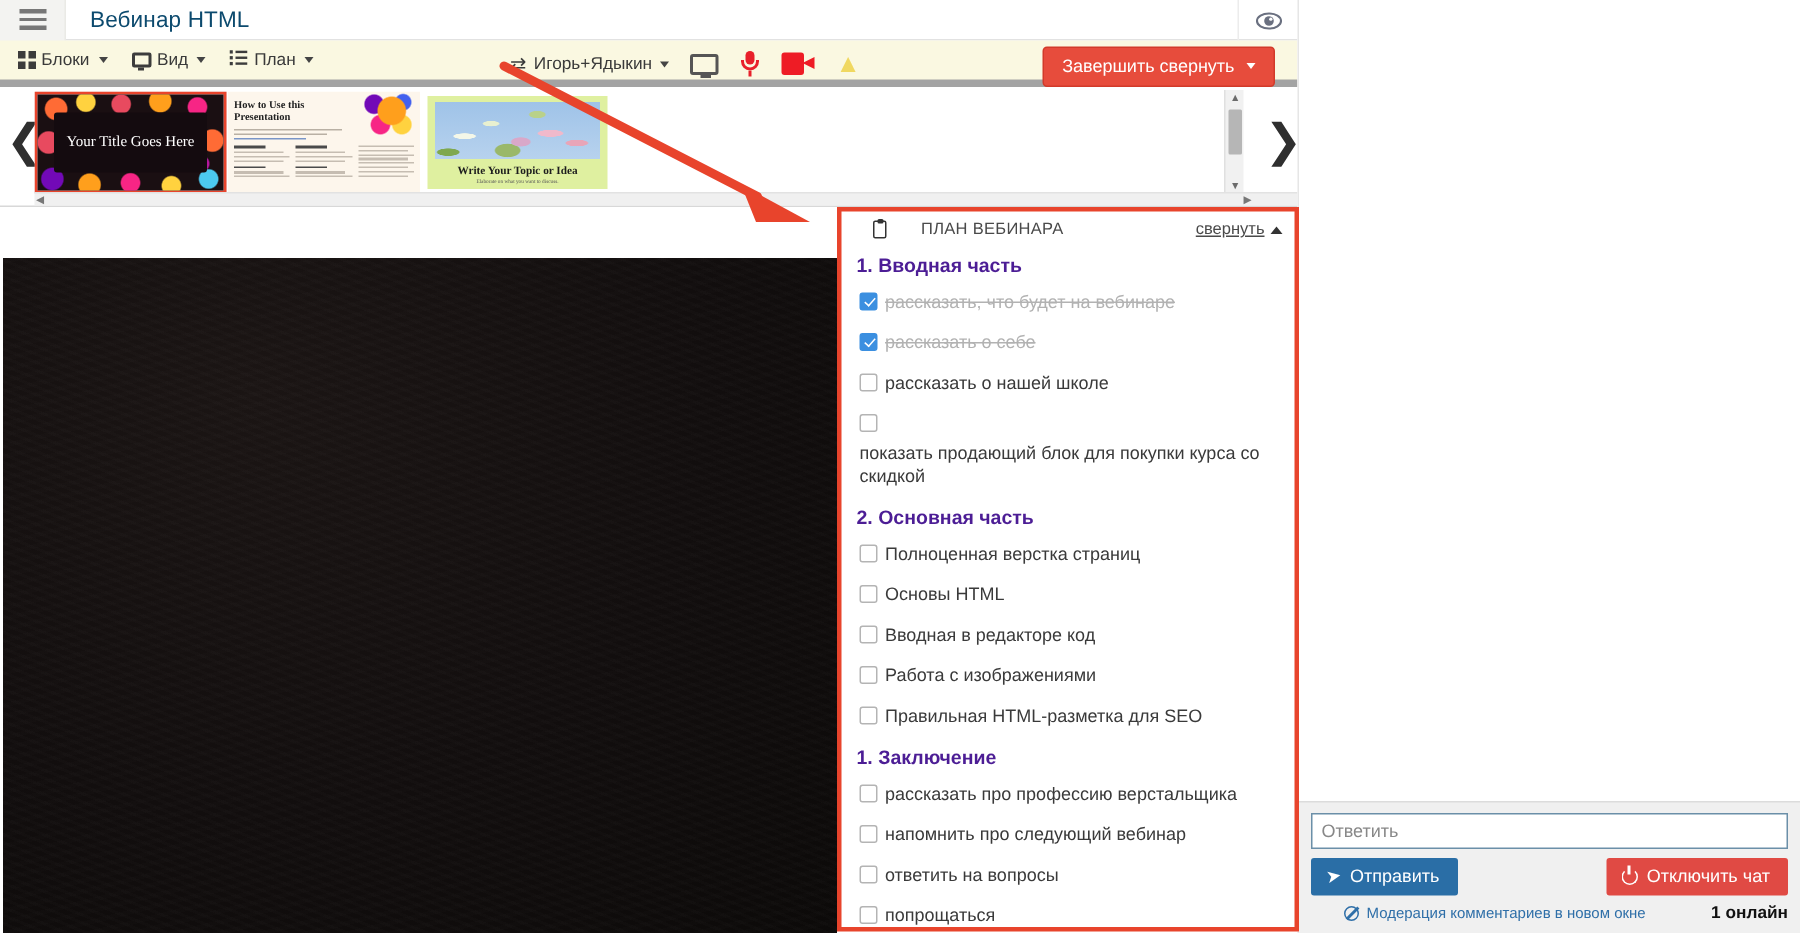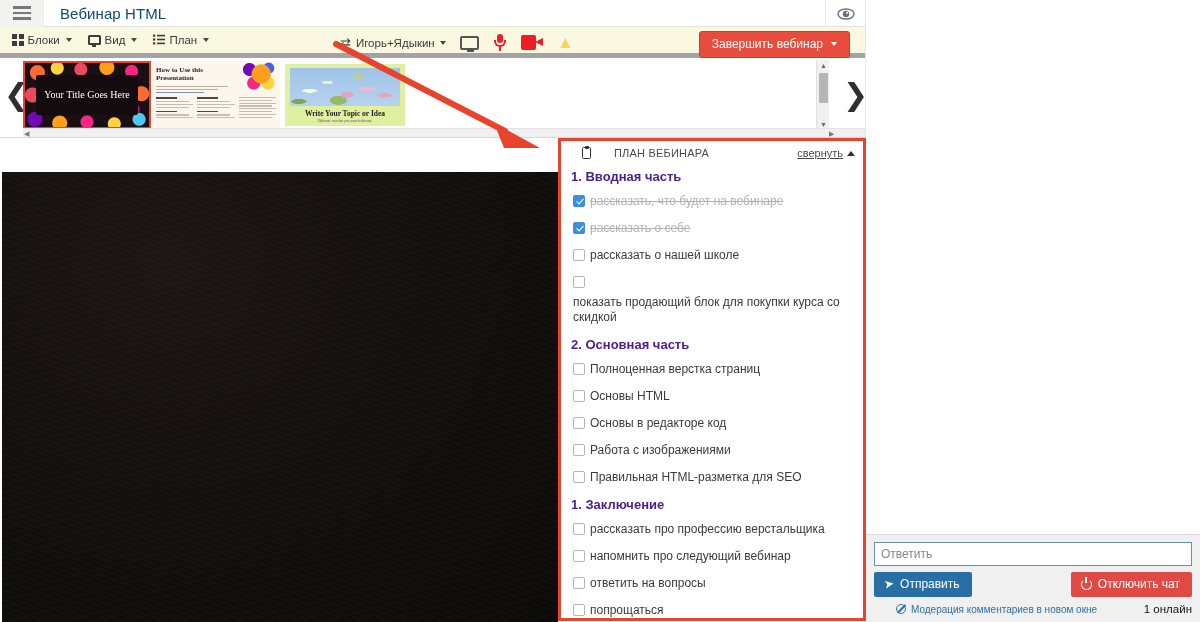--- a/index.html
+++ b/index.html
@@ -372,21 +372,21 @@
   }
   .ban-glyph {
     display:inline-block; width:10px; height:10px;
     border:1.5px solid #2f6fa8; border-radius:50%; position:relative;
   }
   .ban-glyph::after {
     content:''; position:absolute; left:-1px; top:3.2px;
     width:11px; height:1.5px; background:#2f6fa8;
     transform: rotate(-45deg);
   }
-  .online-cnt { font-size: 11.5px; color:#111; font-weight:400; }
+  .online-cnt { font-size: 11.5px; color:#111; font-weight:700; }
 
   
   .planpanel {
     position: absolute; left: 558px; top: 138px;
     width: 308px; height: 483px;
     background: #ffffff;
     border: 3px solid #e8442c;
     overflow: hidden;
   }
   .plan-head {
@@ -517,21 +517,21 @@
           <span class="stem"></span>
       </span>
       <span class="ic-cam">
         <span class="body"></span>
           <span class="lens"></span>
       </span>
       <span class="ic-warn">▲</span>
     </div>
 
     <div class="finish-btn">
-      <span>Завершить вебинар</span>
+      <span>Завершить свернуть</span>
       <span class="caret"></span>
     </div>
   </div>
 
   <div class="slidestrip">
     <div class="arrow-left">❮</div>
     <div class="arrow-right">❯</div>
 
     <div class="thumbs">
 
@@ -668,21 +668,21 @@
       <div class="task">
         <span class="cb"></span>
         <span class="lbl">Полноценная верстка страниц</span>
       </div>
       <div class="task">
         <span class="cb"></span>
         <span class="lbl">Основы HTML</span>
       </div>
       <div class="task">
         <span class="cb"></span>
-        <span class="lbl">Основы в редакторе код</span>
+        <span class="lbl">Вводная в редакторе код</span>
       </div>
       <div class="task">
         <span class="cb"></span>
         <span class="lbl">Работа с изображениями</span>
       </div>
       <div class="task">
         <span class="cb"></span>
         <span class="lbl">Правильная HTML-разметка для SEO</span>
       </div>
 

